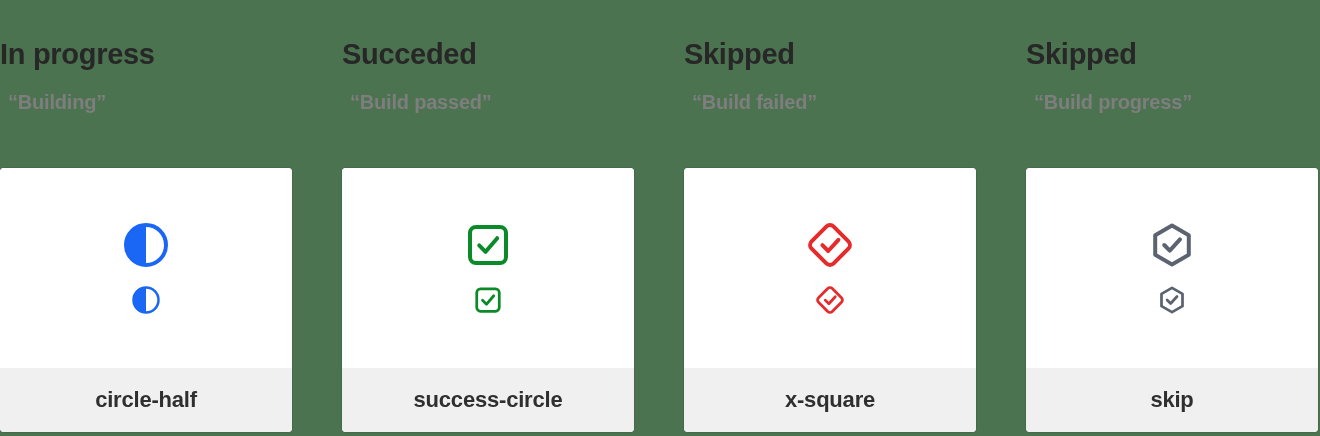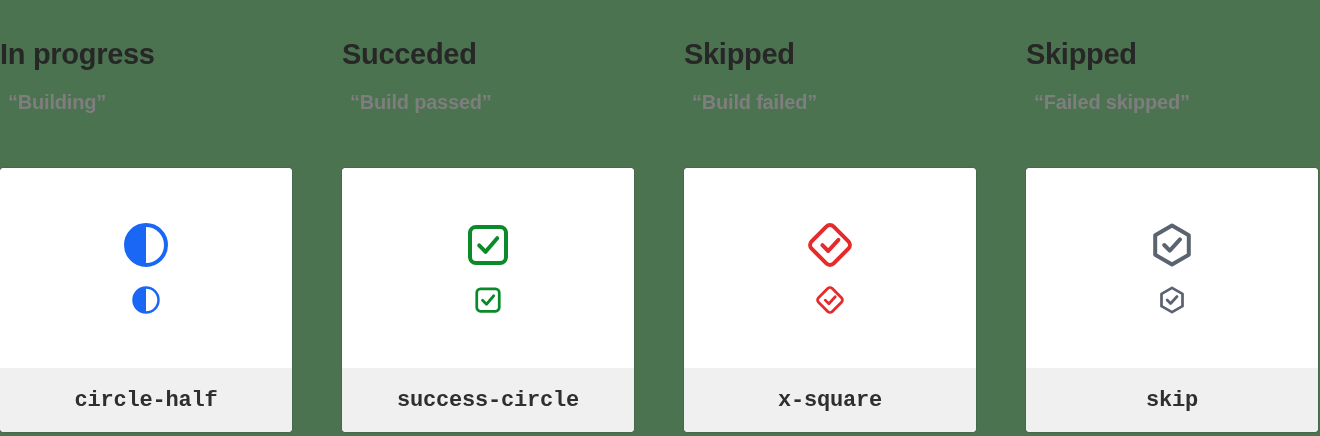--- a/index.html
+++ b/index.html
@@ -98,21 +98,20 @@
   .card-foot {
     position: absolute;
     left: 0;
     right: 0;
     top: 200px;
     bottom: 0;
     background: #f0f0f0;
     display: flex;
     align-items: center;
     justify-content: center;
-    font-family: Liberation Mono, monospace;
   }
   .card-foot-label {
     font-size: 22px;
     font-weight: bold;
     color: #2f2f2f;
     letter-spacing: -0.2px;
   }
   svg { display: block; }
 </style>
 </head>
@@ -198,21 +197,21 @@
       </div>
       <div class="card-foot">
         <span class="card-foot-label">x-square</span>
       </div>
     </div>
   </div>
 
   <div class="col col-3">
     <div class="col-head">
       <div class="col-title">Skipped</div>
-      <div class="col-sub">“Failed skipped”</div>
+      <div class="col-sub">“Build progress”</div>
     </div>
     <div class="card">
       <div class="card-body">
         <span class="icon-big">
           <svg viewBox="0 0 24 24" width="48" height="48">
             <path d="M12 2.3 L20.4 7.1 L20.4 16.9 L12 21.7 L3.6 16.9 L3.6 7.1 Z" fill="none" stroke="#5c6370" stroke-width="2" stroke-linejoin="round"></path>
             <path d="M8.1 12.0 L10.9 14.8 L16.0 9.2" fill="none" stroke="#5c6370" stroke-width="2" stroke-linecap="round" stroke-linejoin="round"></path>
           </svg>
         </span>
         <span class="icon-small">

